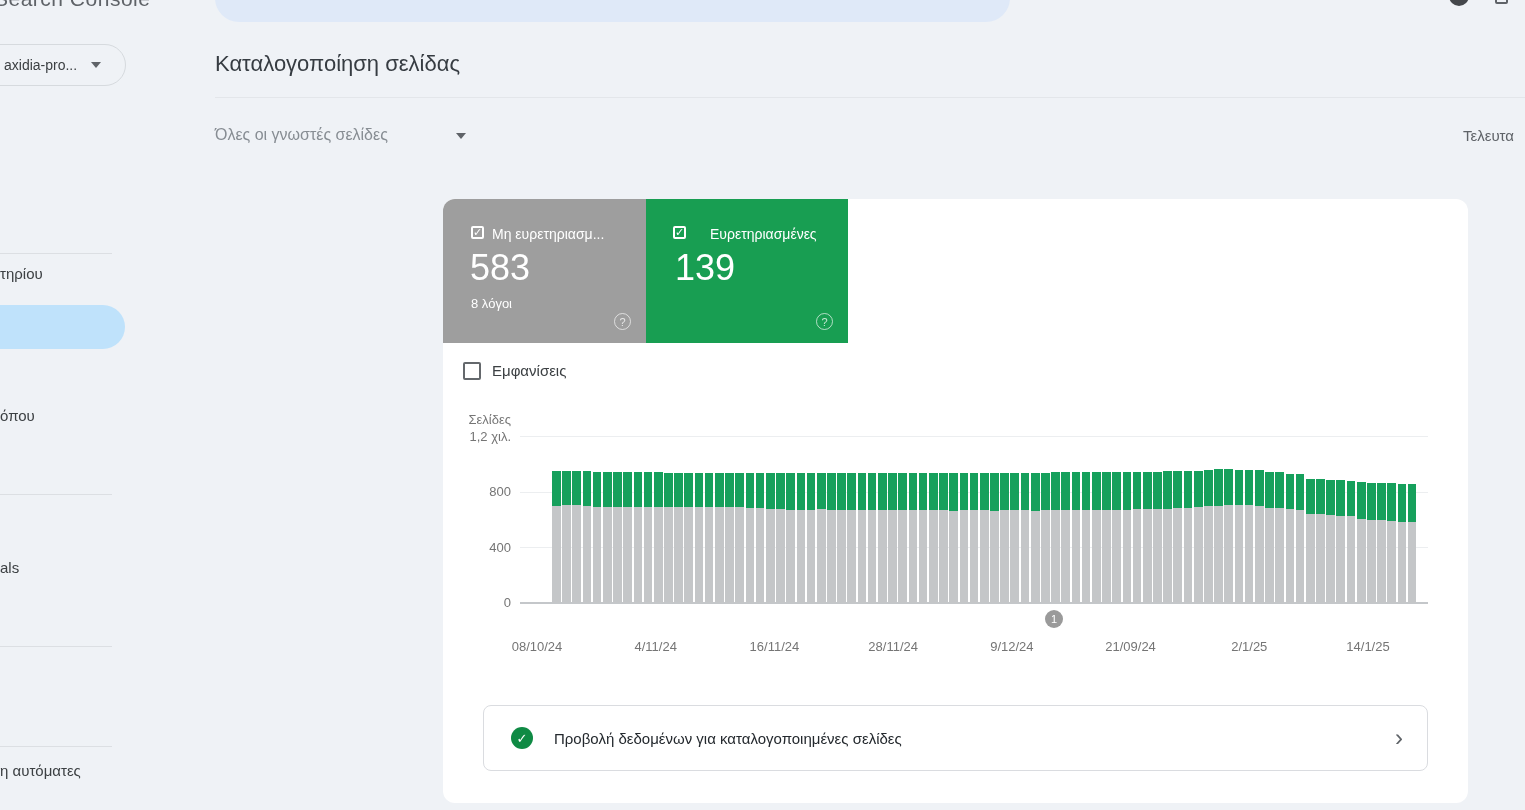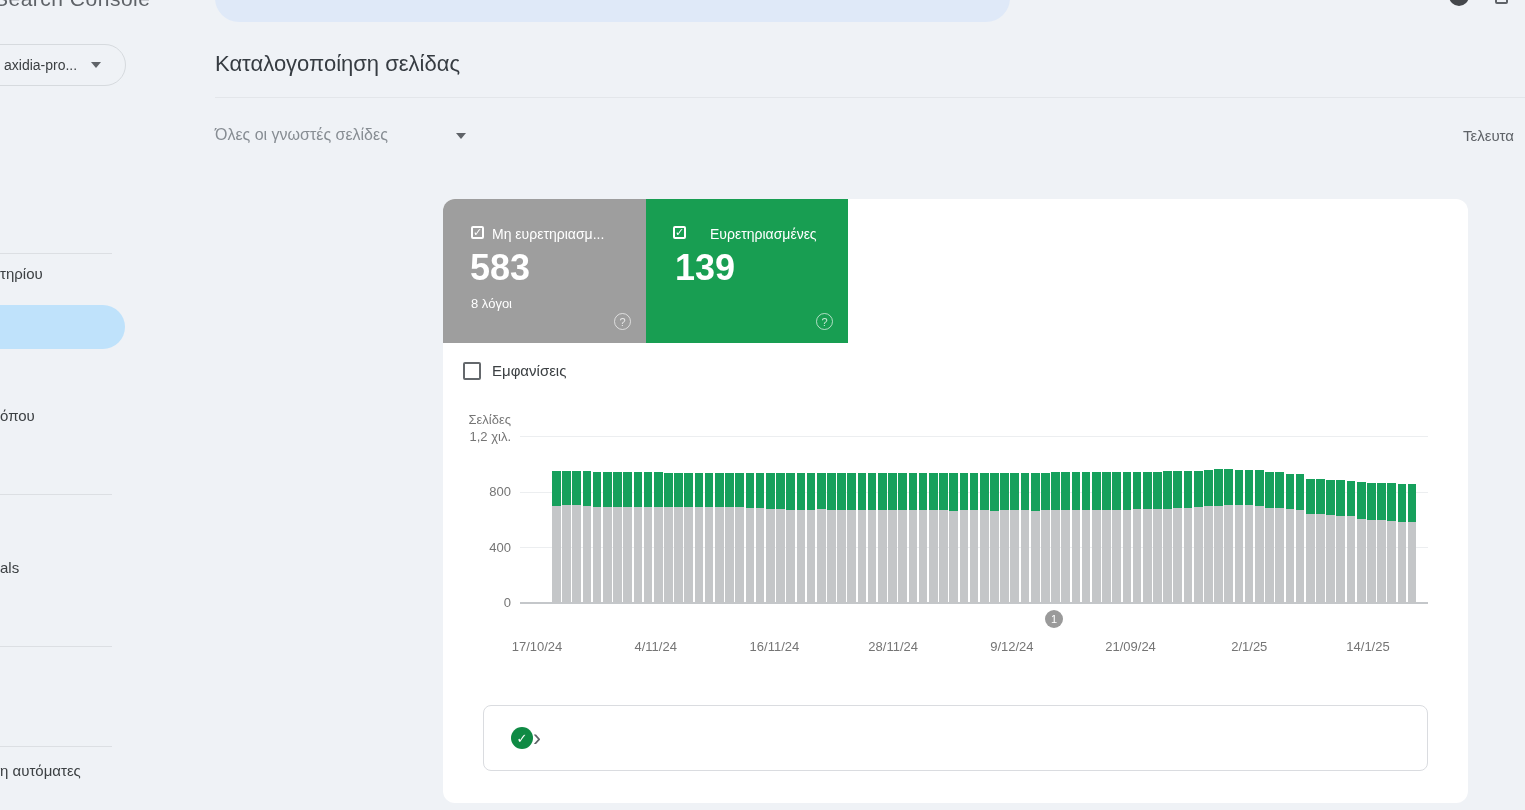--- a/index.html
+++ b/index.html
@@ -39,21 +39,21 @@
   
   .panel { left:443px; top:199px; width:1025px; height:604px; background:#ffffff; border-radius:12px; }
 
   
   .card { top:199px; height:144px; color:#fff; }
   .card-gray { left:443px; width:203px; background:#9e9e9e; border-radius:12px 0 0 0; }
   .card-green { left:646px; width:202px; background:#189e52; }
   .card-check { left:28px; top:27px; width:13px; height:13px; border:2px solid #fff; border-radius:2px;
     display:flex; align-items:center; justify-content:center; font-size:11px; line-height:1; color:#fff; }
   .card-label { left:49px; top:27px; font-size:14px; white-space:nowrap; }
-  .card-value { left:27px; top:48px; font-size:36px; font-weight:700; }
+  .card-value { left:27px; top:48px; font-size:36px; font-weight:400; }
   .card-sub { left:28px; top:97px; font-size:13px; }
   .card-help { width:17px; height:17px; border:1px solid rgba(255,255,255,.65); border-radius:50%;
     right:15px; bottom:13px; display:flex; align-items:center; justify-content:center;
     font-size:11px; color:rgba(255,255,255,.75); }
 
   
   .imp-check { left:463px; top:362px; width:18px; height:18px; border:2px solid #64686c; border-radius:2px; background:#fff; }
   .imp-label { left:492px; top:362px; font-size:15px; color:#3c4043; }
 
   
@@ -470,26 +470,27 @@
       <div style="bottom: 0px; height: 81.4125px; background: rgb(196, 198, 200);"></div>
       <div style="bottom: 81.4125px; height: 37.9925px; background: rgb(22, 160, 92);"></div>
     </div>
     <div class="bar" style="left: 855.812px; width: 8.66px; height: 167px;">
       <div style="bottom: 0px; height: 81.1342px; background: rgb(196, 198, 200);"></div>
       <div style="bottom: 81.1342px; height: 37.8533px; background: rgb(22, 160, 92);"></div>
     </div>
   </div>
 <div class="abs marker-1">1</div>
 <div id="xticks">
-    <div class="abs x-tick" style="left: 492px;">17/10/24</div>
+    <div class="abs x-tick" style="left: 492px;">08/10/24</div>
     <div class="abs x-tick" style="left: 610.714px;">4/11/24</div>
     <div class="abs x-tick" style="left: 729.429px;">16/11/24</div>
     <div class="abs x-tick" style="left: 848.143px;">28/11/24</div>
     <div class="abs x-tick" style="left: 966.857px;">9/12/24</div>
     <div class="abs x-tick" style="left: 1085.57px;">21/09/24</div>
     <div class="abs x-tick" style="left: 1204.29px;">2/1/25</div>
     <div class="abs x-tick" style="left: 1323px;">14/1/25</div>
   </div>
 
 <div class="abs footer-card">
   <div class="check-circle">✓</div>
+  <div class="footer-text">Προβολή δεδομένων για καταλογοποιημένες σελίδες</div>
   <div class="chevron">›</div>
 </div>
 
 </body></html>

